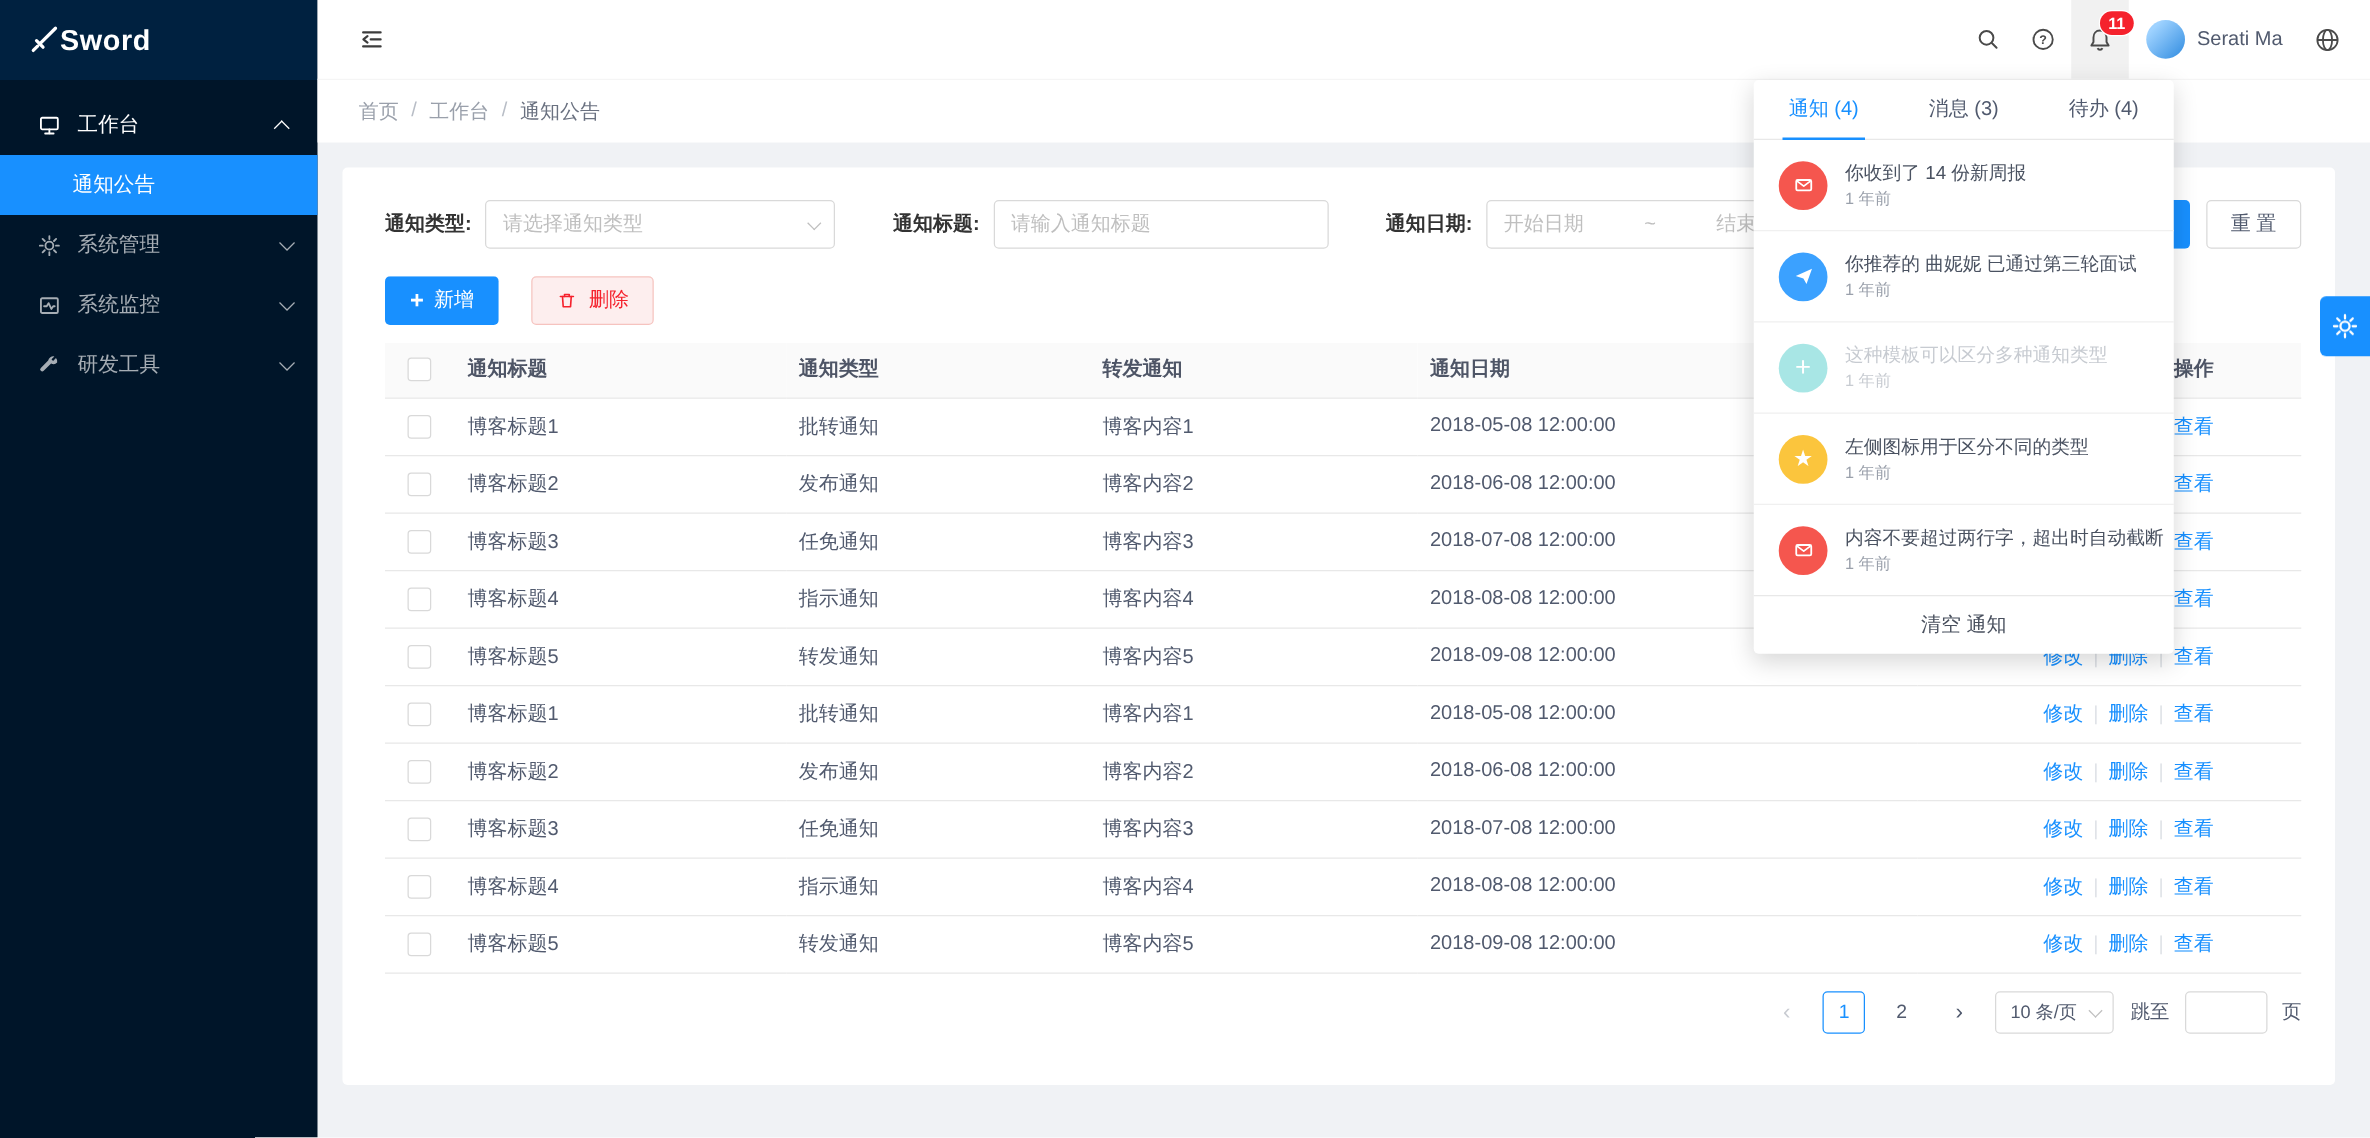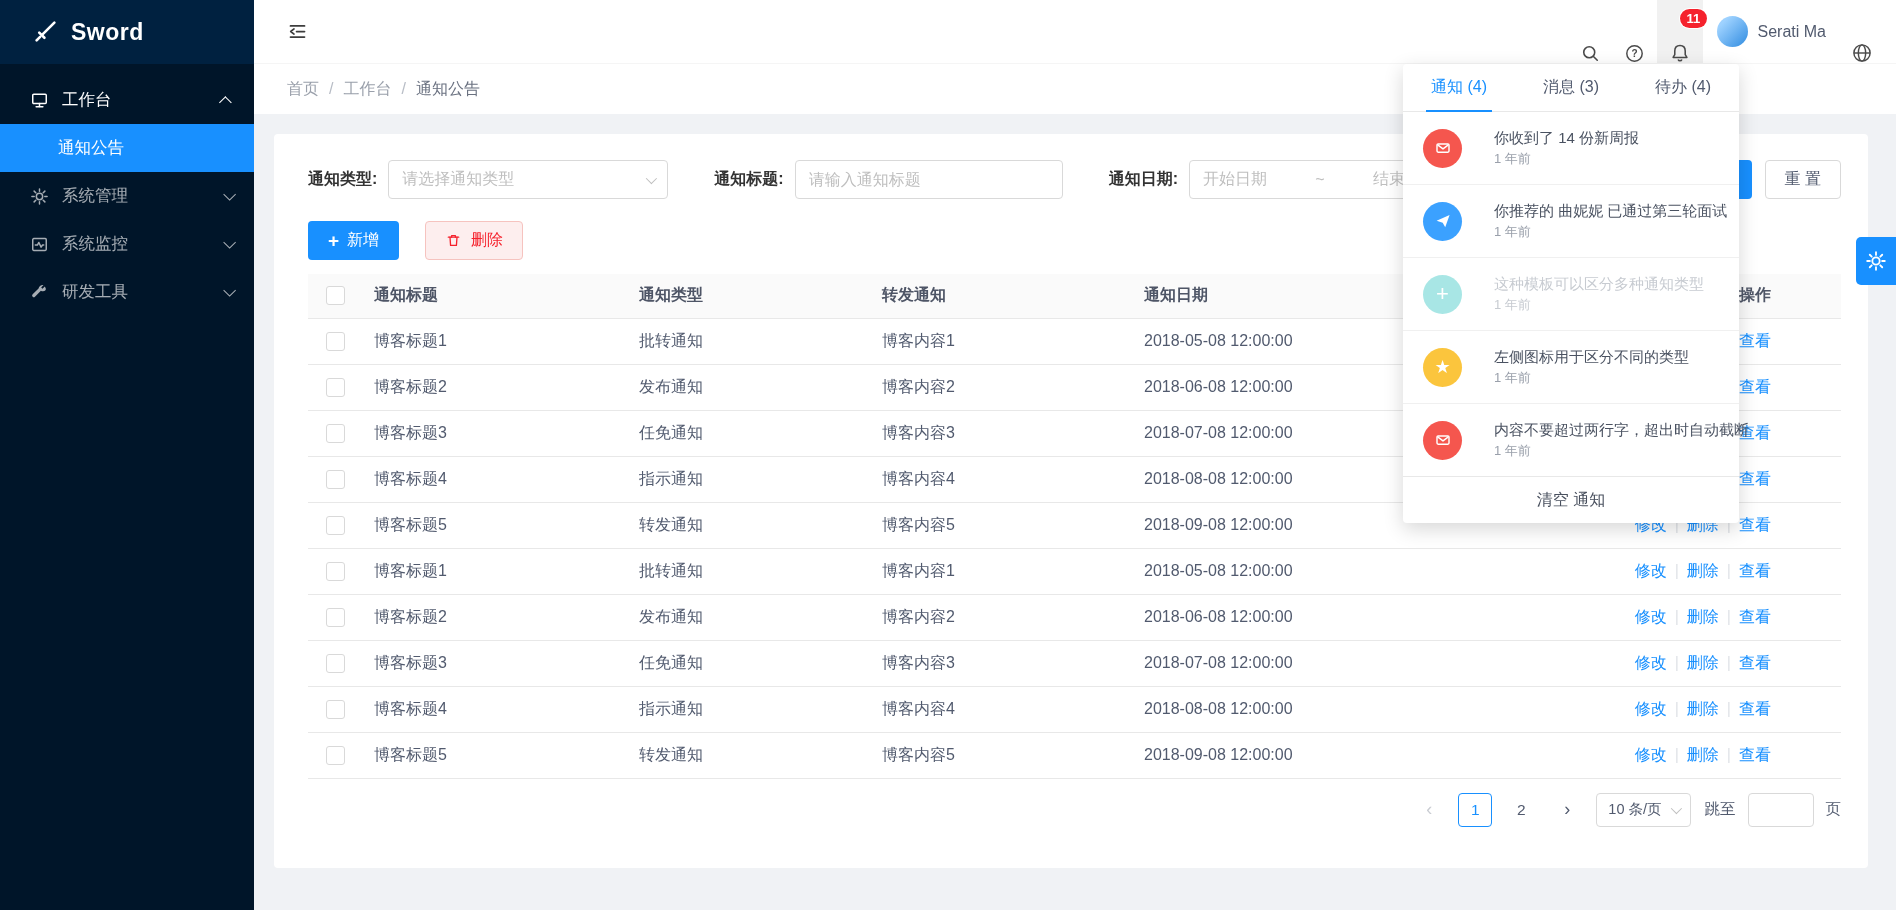--- a/index.html
+++ b/index.html
@@ -2,39 +2,39 @@
 <html><head>
 <meta charset="utf-8">
 <style>
   *{margin:0;padding:0;box-sizing:border-box}
   html,body{width:1896px;height:910px;overflow:hidden}
   body{font-family:"Liberation Sans","DejaVu Sans",sans-serif;font-size:16px;color:#515a6e;background:#f0f2f5}
   .app{display:flex;width:100%;height:100%}
 
   
   .sidebar{width:254px;background:#001529;color:rgba(255,255,255,.65);flex-shrink:0}
-  .logo{height:64px;background:#002140;display:flex;align-items:center;padding-left:32px;gap:13px;cursor:pointer}
+  .logo{height:64px;background:#002140;display:flex;align-items:center;padding-left:22px;cursor:pointer}
   .logo-text{color:#fff;font-size:23px;font-weight:bold;letter-spacing:.5px}
   .menu{padding-top:12px}
   .menu-item{height:48px;display:flex;align-items:center;padding:0 22px 0 29px;gap:13px;cursor:pointer;font-size:16.5px}
   .menu-item .label{flex:1}
   .menu-item.open{color:#fff}
   .sub-item{height:48px;display:flex;align-items:center;padding-left:58px;font-size:16.5px;cursor:pointer}
   .sub-item.active{background:#1890ff;color:#fff}
   .caret{width:9px;height:9px;border-right:1.7px solid currentColor;border-bottom:1.7px solid currentColor;display:inline-block;flex-shrink:0}
   .caret.up{transform:rotate(-135deg) translateY(-3px)}
   .caret.down{transform:rotate(45deg) translateY(-3px)}
   .mi-icon{display:inline-flex;width:20px;justify-content:center;flex-shrink:0}
 
   
   .main{flex:1;display:flex;flex-direction:column;min-width:0}
   .topbar{height:64px;background:#fff;display:flex;align-items:center;justify-content:space-between;padding-left:33px;border-bottom:1px solid #f5f5f5}
   .collapse-btn{color:#3d3d3d;cursor:pointer;display:flex;align-items:center}
   .topbar-right{display:flex;align-items:center;height:100%}
-  .icon-btn{width:44px;height:100%;display:flex;align-items:flex-end;justify-content:center;color:#4a4a4a;cursor:pointer}
+  .icon-btn{width:44px;height:100%;display:flex;align-items:center;justify-content:center;color:#4a4a4a;cursor:pointer}
   .bell-wrap{position:relative;background:#f1f1f1;width:46px}
   .badge{position:absolute;top:9px;left:23px;background:#f5222d;color:#fff;font-size:13px;line-height:1;padding:3px 7px;border-radius:10px;box-shadow:0 0 0 1px #fff;font-weight:bold}
   .user{display:flex;align-items:center;gap:10px;padding:0 14px;cursor:pointer}
   .avatar{width:31px;height:31px;border-radius:50%;background:linear-gradient(135deg,#9ed2ff 20%,#2f8be0);flex-shrink:0}
   .username{font-size:16px;color:#515a6e;white-space:nowrap}
   .globe-btn{margin-right:12px}
 
   
   .breadcrumb-row{height:50px;background:#fff;display:flex;align-items:center;padding-left:33px;gap:10px;font-size:16px}
   .crumb{color:#9aa0ab;cursor:pointer}
@@ -87,21 +87,21 @@
   .page-size{height:34px;border:1px solid #d9d9d9;border-radius:4px;display:flex;align-items:center;gap:9px;padding:0 11px;font-size:14.5px;cursor:pointer;background:#fff}
   .jump-label{margin-left:2px}
   .jump-input{width:66px;height:34px;border:1px solid #d9d9d9;border-radius:4px;outline:none;font:inherit;padding:0 8px;color:#515a6e}
 
   
   .notice-panel{position:fixed;left:1403px;top:64px;width:336px;background:#fff;border-radius:4px;box-shadow:0 6px 20px rgba(0,0,0,.16);z-index:200}
   .n-tabs{display:flex;height:48px;border-bottom:1px solid #e8e8e8}
   .n-tab{flex:1;display:flex;align-items:center;justify-content:center;font-size:16px;color:#515a6e;position:relative;cursor:pointer}
   .n-tab.active{color:#1890ff}
   .n-tab.active::after{content:"";position:absolute;bottom:-1px;left:50%;transform:translateX(-50%);width:66px;height:2px;background:#1890ff}
-  .n-item{display:flex;align-items:center;gap:32px;padding:0 14px 0 20px;height:73px;border-bottom:1px solid #f0f0f0;cursor:pointer}
+  .n-item{display:flex;align-items:center;gap:14px;padding:0 14px 0 20px;height:73px;border-bottom:1px solid #f0f0f0;cursor:pointer}
   .n-item:nth-last-of-type(2){border-bottom:1px solid #e8e8e8}
   .n-avatar{width:39px;height:39px;border-radius:50%;display:flex;align-items:center;justify-content:center;color:#fff;flex-shrink:0;font-size:22px;line-height:1}
   .n-avatar .star{font-size:18px}
   .n-body{min-width:0}
   .n-title{font-size:15px;color:#4a5261;white-space:nowrap}
   .n-time{font-size:13px;color:#9aa0ab;margin-top:2px}
   .n-item.read .n-avatar{opacity:.45}
   .n-item.read .n-title,.n-item.read .n-time{color:#c7cbd1}
   .n-footer{height:46px;display:flex;align-items:center;justify-content:center;font-size:16px;color:#49505e;cursor:pointer}
 

